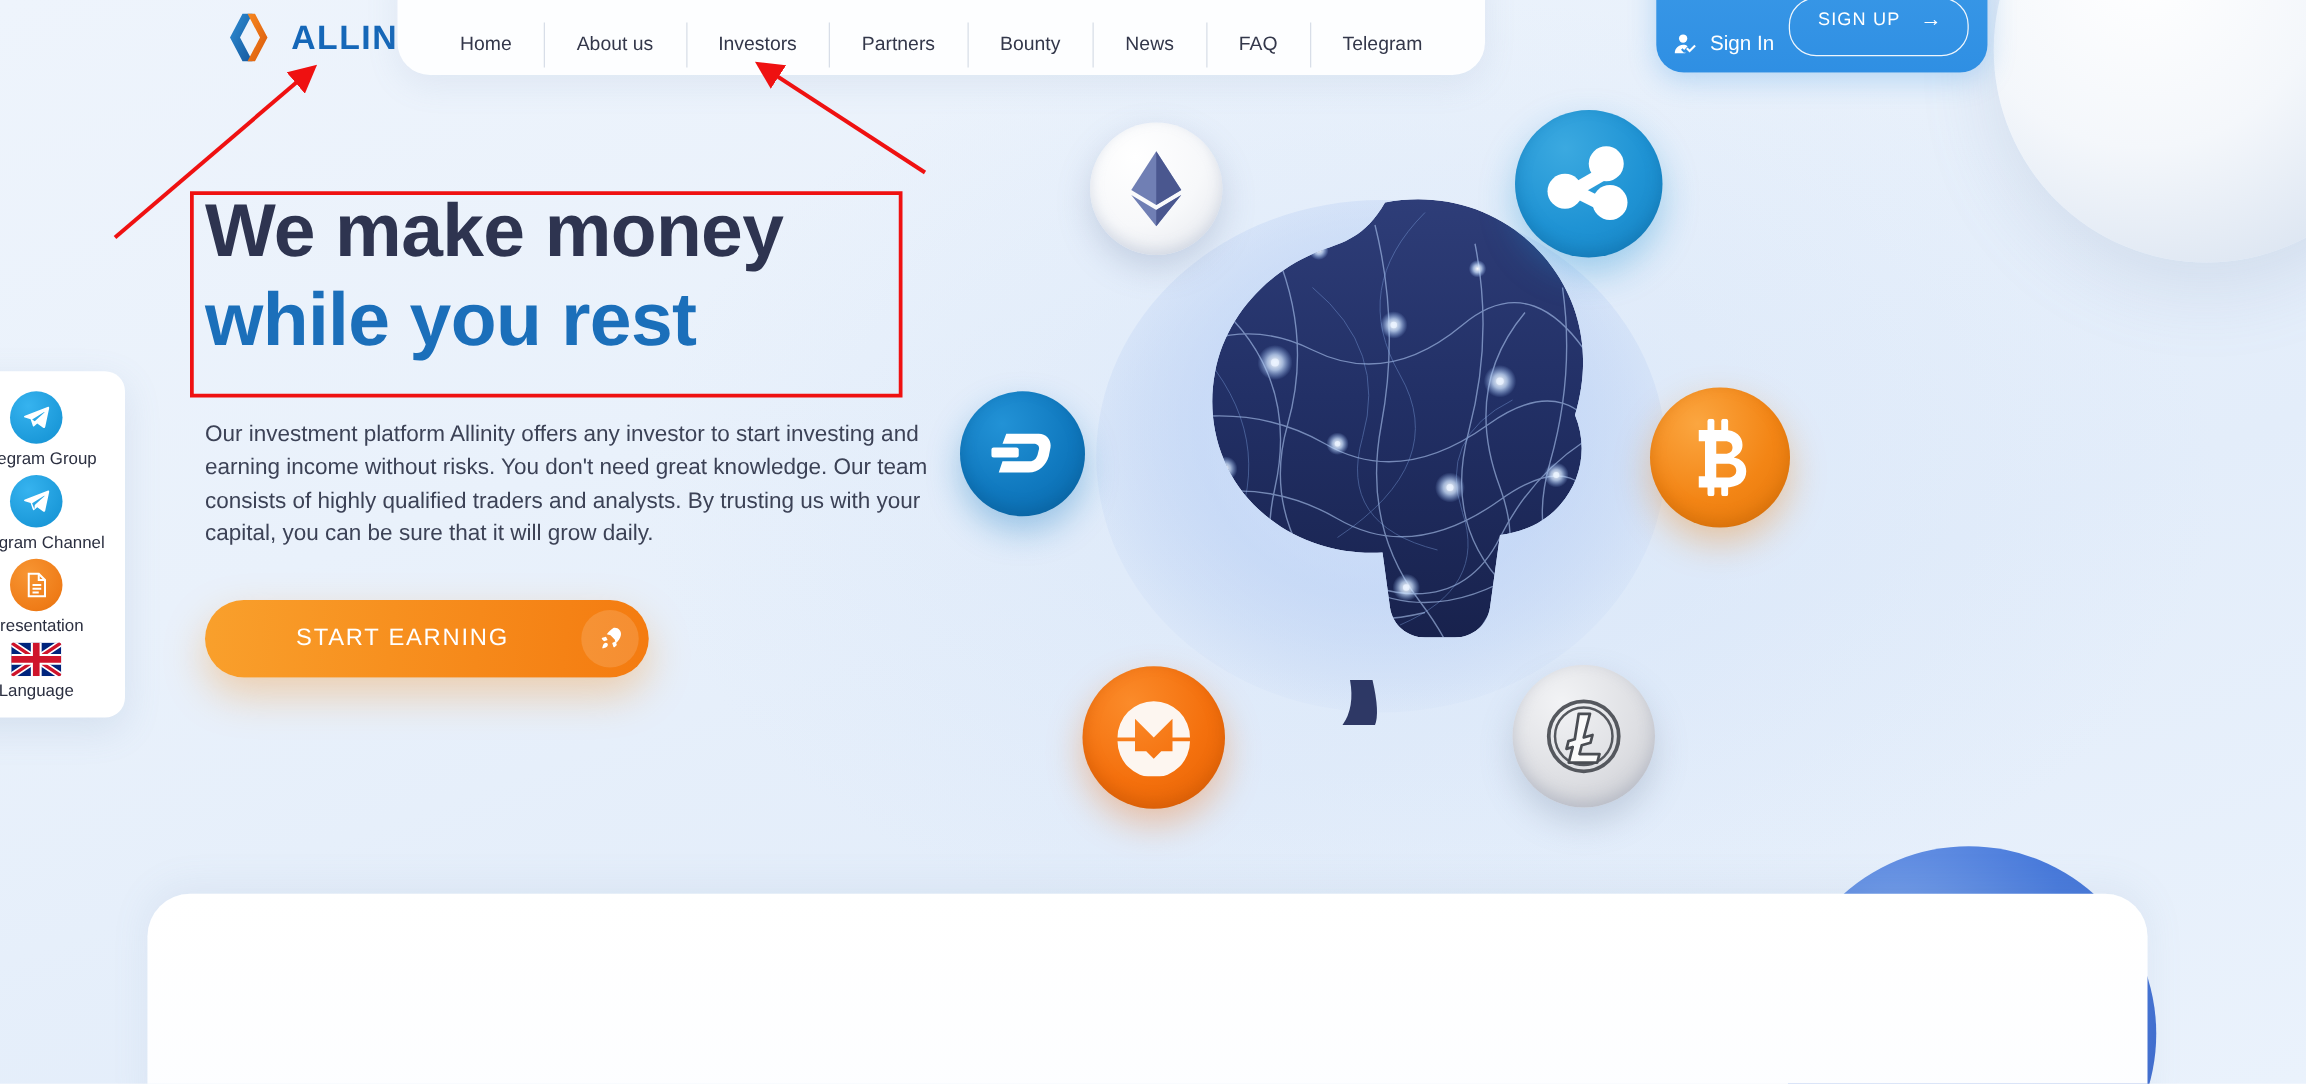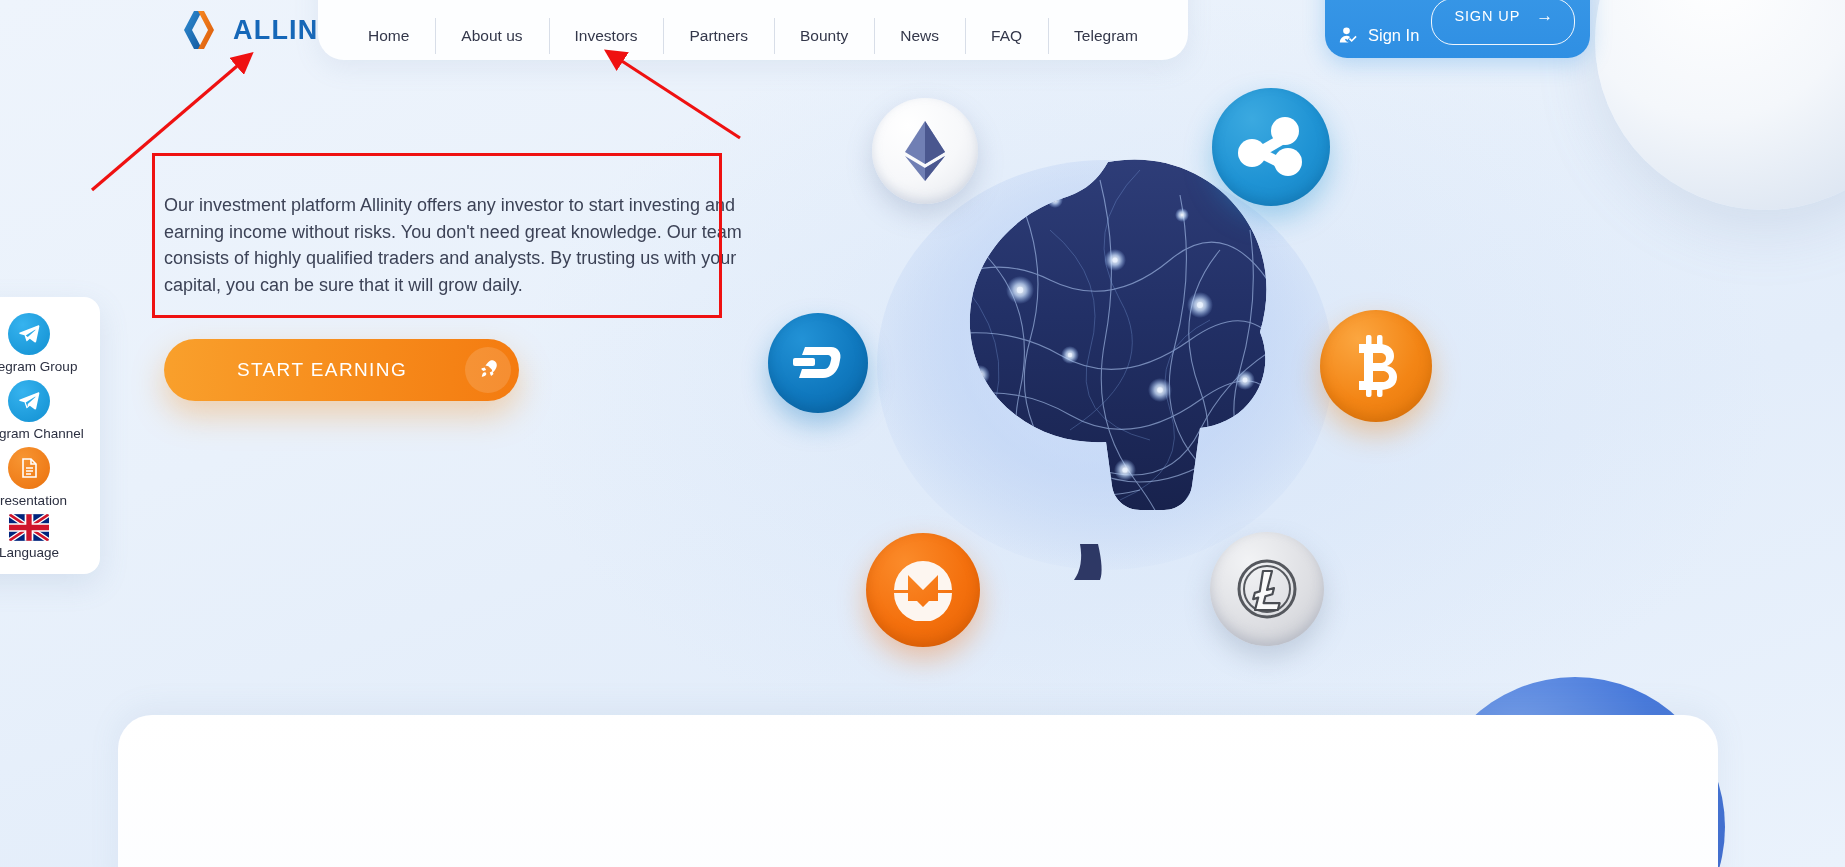--- a/index.html
+++ b/index.html
@@ -379,20 +379,22 @@
     </svg>
   </div>
 </div>
 
 <div class="bottom-card"></div>
 <div class="bg-sphere-br2"></div>
 <div class="bg-sphere-br"></div>
 
 <div class="hero">
   <h1 class="headline">
+    <span class="l1">We make money</span>
+    <span class="l2">while you rest</span>
   </h1>
   <p class="hero-para">Our investment platform Allinity offers any investor to start investing and earning income without risks. You don't need great knowledge. Our team consists of highly qualified traders and analysts. By trusting us with your capital, you can be sure that it will grow daily.</p>
 
   <div class="cta">
     <span class="cta-label">START EARNING</span>
     <span class="cta-icon">
       <svg viewBox="0 0 24 24" fill="#ffffff">
         <path d="M14.6 2.3c3.6-.6 6.6 2.4 6 6-.4 2.6-2.1 5-4.3 6.9l-.9-3.1-3.5-3.5-3.1-.9C10.7 5.5 12 3.8 14.6 2.3z"></path>
         <path d="M8.1 9.8l-3 .9c-.5.2-.7.8-.3 1.2l1.7 1.7 3-1-1.4-2.8z"></path>
         <path d="M13.3 15.1l1 3c.2.5.8.6 1.2.2l1.7-1.7-1-3-2.9 1.5z"></path>

